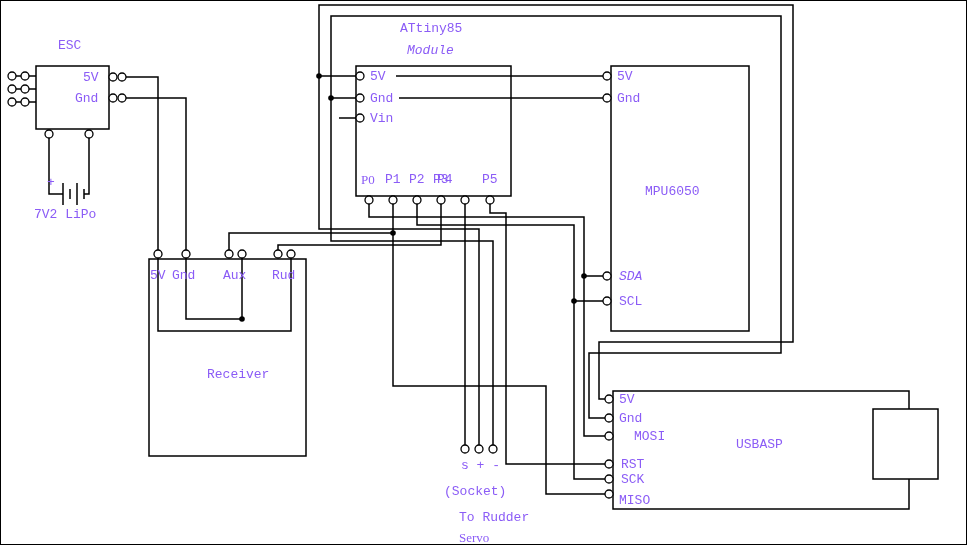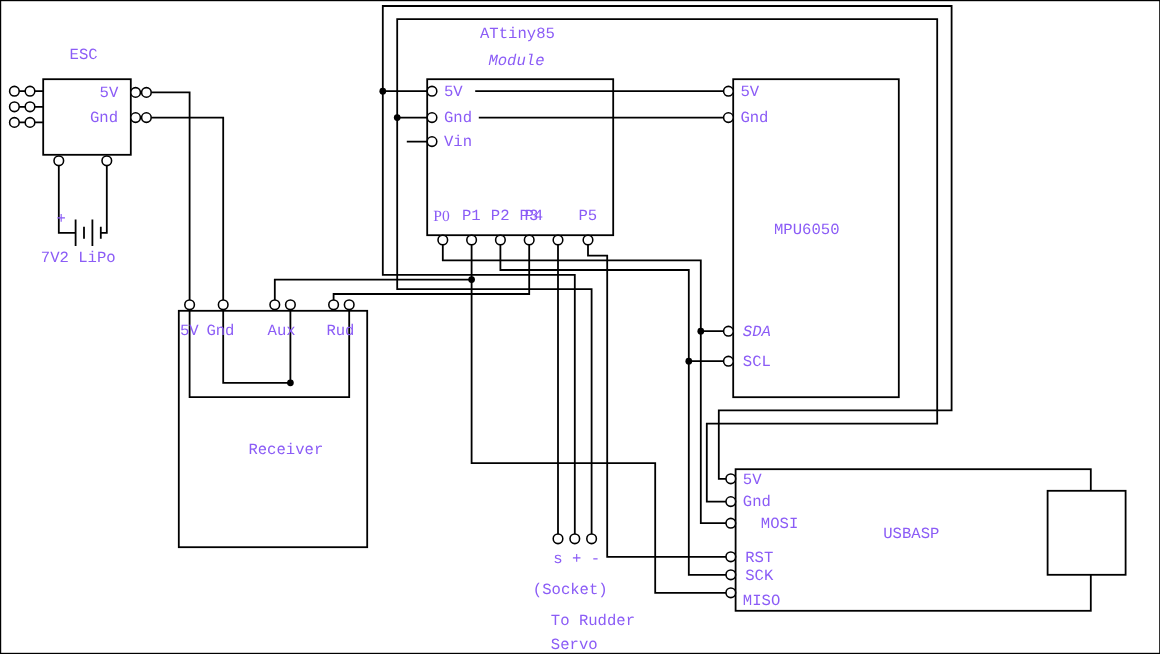--- a/index.html
+++ b/index.html
@@ -182,15 +182,15 @@
   <div class="lbl" style="left:618px;top:391px;">5V</div>
   <div class="lbl" style="left:618px;top:410px;">Gnd</div>
   <div class="lbl" style="left:618px;top:428px;margin-left:15px;">MOSI</div>
   <div class="lbl" style="left:620px;top:456px;">RST</div>
   <div class="lbl" style="left:620px;top:471px;">SCK</div>
   <div class="lbl" style="left:618px;top:492px;">MISO</div>
 
   <div class="lbl" style="left:460px;top:457px;">s + -</div>
   <div class="lbl" style="left:443px;top:483px;">(Socket)</div>
   <div class="lbl" style="left:458px;top:509px;">To Rudder</div>
-  <div class="lbl" style="left:458px;top:529px;">Servo</div>
+  <div class="lbl" style="left:458px;top:529px;font-family:Liberation Serif, serif;">Servo</div>
 
 </div>
 
 </body></html>

